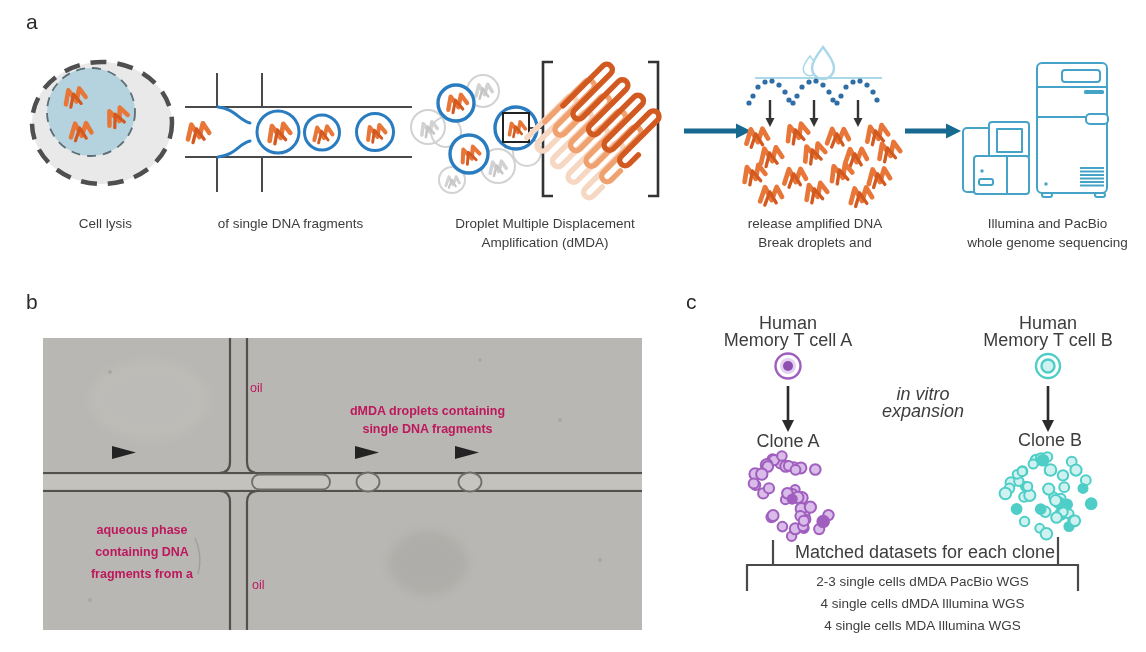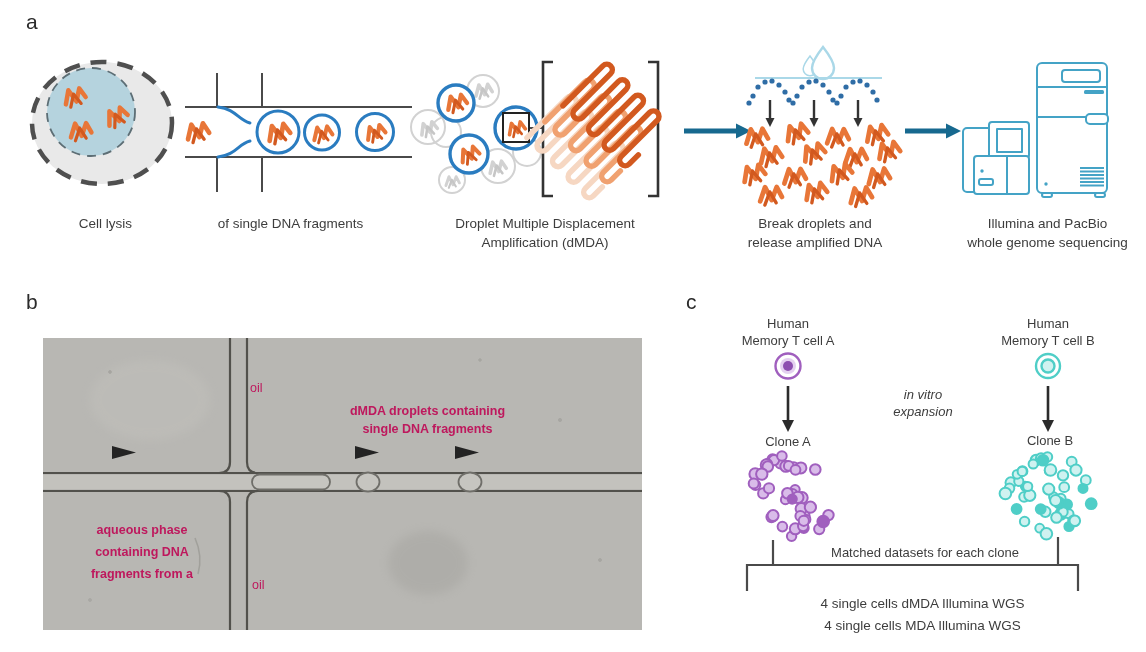--- a/index.html
+++ b/index.html
@@ -4,21 +4,21 @@
 <style>
   html,body{margin:0;padding:0;background:#ffffff;}
   #canvas{position:relative;width:1146px;height:652px;background:#fff;overflow:hidden;
           font-family:"Liberation Sans","DejaVu Sans",sans-serif;}
   #art{position:absolute;left:0;top:0;}
   .txt{position:absolute;color:var(--text,#3d3d3d);}
   .panel-letter{font-size:21px;font-weight:500;color:#2b2b2b;}
   .cap{font-size:13.5px;line-height:19px;text-align:center;}
   .blab{font-size:12.5px;line-height:18px;color:#be185d;}
   .blab.center{text-align:center;font-weight:bold;}
-  .clab{font-size:13px;line-height:17px;text-align:center;}
+  .clab{font-size:18px;line-height:17px;text-align:center;}
   .italic{font-style:italic;text-align:center;}
   .dslist{font-size:13.5px;text-align:center;}
 </style>
 </head>
 <body>
 
 <div id="canvas">
 
 <svg id="art" width="1146" height="652" viewBox="0 0 1146 652">
   <defs>
@@ -449,22 +449,22 @@
     <div>Cell lysis</div>
   </div>
   <div class="txt cap" style="left:193px;top:214px;width:195px">
     <div>of single DNA fragments</div>
   </div>
   <div class="txt cap" style="left:425px;top:214px;width:240px">
     <div>Droplet Multiple Displacement</div>
     <div>Amplification (dMDA)</div>
   </div>
   <div class="txt cap" style="left:725px;top:214px;width:180px">
+    <div>release amplified DNA</div>
     <div>Break droplets and</div>
-    <div>release amplified DNA</div>
   </div>
   <div class="txt cap" style="left:945px;top:214px;width:205px">
     <div>Illumina and PacBio</div>
     <div>whole genome sequencing</div>
   </div>
 
   <div class="txt blab" style="left:250px;top:379px">oil</div>
   <div class="txt blab center" style="left:315px;top:402px;width:225px">
     <div>dMDA droplets containing</div>
     <div>single DNA fragments</div>
@@ -484,16 +484,17 @@
     <div>Human</div>
     <div>Memory T cell B</div>
   </div>
   <div class="txt clab italic" style="left:858px;top:386px;width:130px">
     <div>in vitro</div>
     <div>expansion</div>
   </div>
   <div class="txt clab" style="left:738px;top:433px;width:100px">Clone A</div>
   <div class="txt clab" style="left:998px;top:432px;width:104px">Clone B</div>
   <div class="txt clab" style="left:790px;top:544px;width:270px">Matched datasets for each clone</div>
+  <div class="txt dslist" style="left:770px;top:574px;width:305px">2-3 single cells dMDA PacBio WGS</div>
   <div class="txt dslist" style="left:770px;top:596px;width:305px">4 single cells dMDA Illumina WGS</div>
   <div class="txt dslist" style="left:770px;top:618px;width:305px">4 single cells MDA Illumina WGS</div>
 
 </div>
 
 </body></html>

